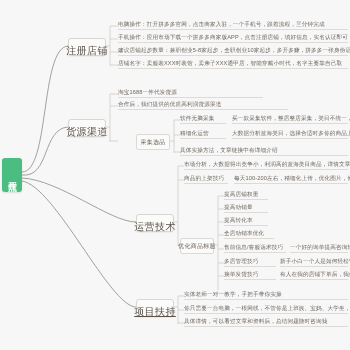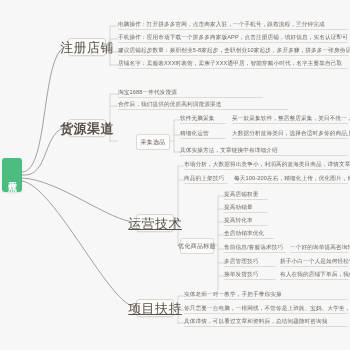--- a/index.html
+++ b/index.html
@@ -28,24 +28,24 @@
     overflow:hidden;
   }
 
   
   .topic{
     position:absolute;
     background:#fbfbfa;
     border:1px solid #d8d6d2;
     border-radius:3px;
     color:#5a5148;
-    font-size:13px;
+    font-size:10px;
     line-height:9px;
     letter-spacing:.4px;
-    display:flex;align-items:center;justify-content:center;
+    display:flex;align-items:flex-end;justify-content:center;
     white-space:nowrap;
     box-shadow:0 1px 1px rgba(0,0,0,.05);
   }
 
   
   .subtopic{
     position:absolute;
     background:#fbfbfa;
     border:1px solid #dcdad6;
     border-radius:2px;
@@ -133,36 +133,36 @@
   </div>
 
   <div class="topic" style="left:68px;top:38px;width:36px;height:16px;">
     <span>注册店铺</span>
   </div>
   <div class="leaf" style="left:118px;top:21px;width:230px;">电脑操作：打开拼多多官网，点击商家入驻，一个手机号，跟着流程，三分钟完成</div>
   <div class="leaf" style="left:118px;top:34px;width:230px;">手机操作：应用市场下载一个拼多多商家版APP，点击注册店铺，填好信息，实名认证即可</div>
   <div class="leaf" style="left:118px;top:47px;width:230px;">建议店铺起步数量：兼职创业5-8家起步，全职创业10家起步，多开多赚，拼多多一张身份证可以开店</div>
   <div class="leaf" style="left:118px;top:60px;width:230px;">店铺名字：卖服装XXX时装馆，卖亲子XXX通甲店，智能穿戴小时代，名字主要靠自己取</div>
 
-  <div class="topic" style="left:68px;top:119px;width:36px;height:16px;font-weight:bold;">
+  <div class="topic" style="left:68px;top:119px;width:36px;height:16px;">
     <span>货源渠道</span>
   </div>
   <div class="leaf" style="left:118px;top:89px;width:145px;">淘宝1688一件代发货源</div>
   <div class="leaf" style="left:118px;top:101px;width:170px;">合作后，我们提供的优质高利润货源渠道</div>
 
   <div class="subtopic" style="left:136px;top:134px;width:32px;height:14px;">
     <span>采集选品</span>
   </div>
   <div class="leaf" style="left:180px;top:115px;width:46px;">软件无脑采集</div>
   <div class="leaf" style="left:232px;top:115px;width:116px;">买一款采集软件，整店整店采集，类目不统一，流量不精准</div>
   <div class="leaf" style="left:180px;top:130px;width:46px;">精细化运营</div>
   <div class="leaf" style="left:232px;top:130px;width:116px;">大数据分析蓝海类目，选择合适时多你的商品上架，类目统一</div>
   <div class="leaf" style="left:180px;top:147px;width:168px;">具体实操方法，文章链接中有详细介绍</div>
 
-  <div class="topic" style="left:136px;top:214px;width:36px;height:16px;text-decoration:underline;">
+  <div class="topic" style="left:136px;top:214px;width:36px;height:16px;">
     <span>运营技术</span>
   </div>
   <div class="leaf" style="left:184px;top:161px;width:164px;">市场分析，大数据得出竞争小，利润高的蓝海类目商品，详情文章中有介绍</div>
   <div class="leaf" style="left:184px;top:175px;width:44px;">商品的上架技巧</div>
   <div class="leaf" style="left:234px;top:175px;width:114px;">每天100-200左右，精细化上传，优化图片，修改标题词，持续到2000个商品</div>
 
   <div class="subtopic" style="left:180px;top:238px;width:32px;height:14px;">
     <span>优化商品标题</span>
   </div>
   <div class="leaf" style="left:224px;top:191px;width:44px;">提高店铺权重</div>

